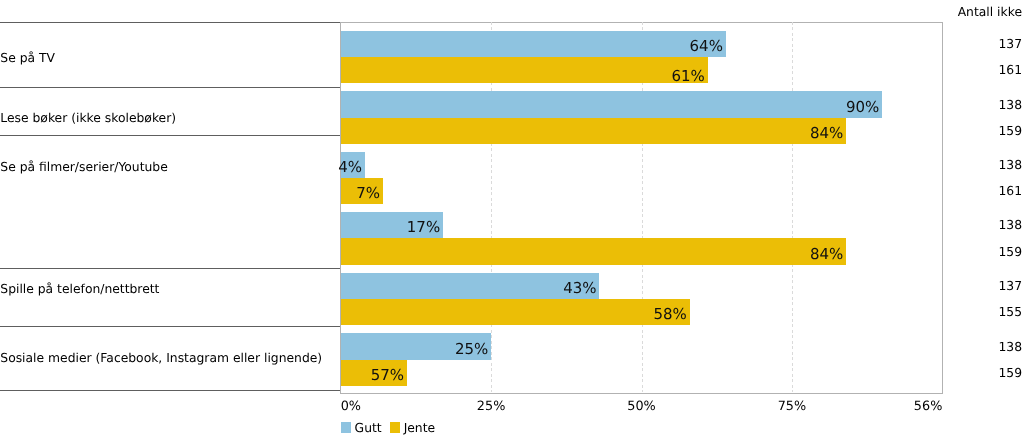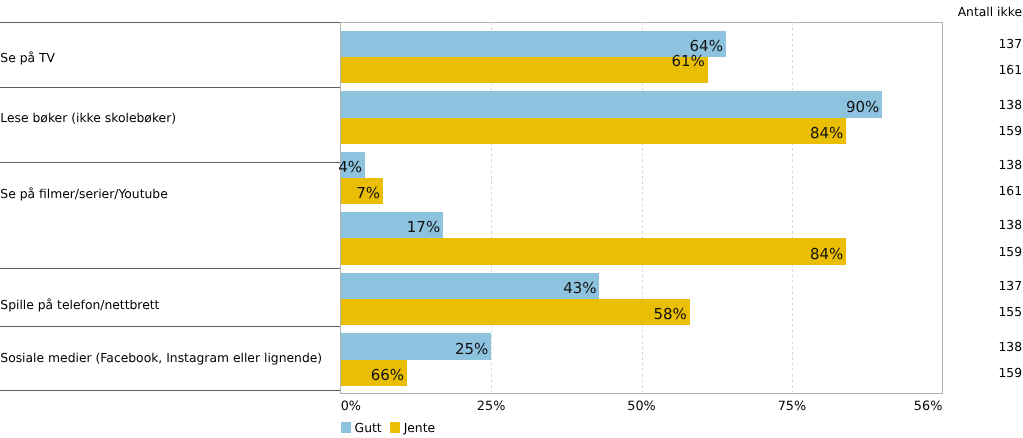--- a/index.html
+++ b/index.html
@@ -47,41 +47,41 @@
 
 <div id="root">
 
   <div id="cat-table">
     <div class="cat-row" style="top: 0px; height: 65px;">
       <div class="cat-label" style="top: 28.85px;">Se på TV</div>
     </div>
     <div class="cat-row" style="top: 65px; height: 60px;">
       <div class="cat-label" style="top: 24.475px;">Lese bøker (ikke skolebøker)</div>
     </div>
-    <div class="cat-row" style="top: 140px; height: 61px;">
+    <div class="cat-row" style="top: 113px; height: 61px;">
       <div class="cat-label" style="top: 25px;">Se på filmer/serier/Youtube</div>
     </div>
     <div class="cat-row" style="top: 246px; height: 61px;">
-      <div class="cat-label" style="top: 30px;">Spille på telefon/nettbrett</div>
+      <div class="cat-label" style="top: 14px;">Spille på telefon/nettbrett</div>
     </div>
     <div class="cat-row last" style="top: 304px; height: 65px;">
       <div class="cat-label" style="top: 24.55px;">Sosiale medier (Facebook, Instagram eller lignende)</div>
     </div>
   </div>
 
   <div id="plot"></div>
   <div id="plot-inner">
       <div class="gridline" style="left: 150.1px;"></div>
       <div class="gridline" style="left: 300.5px;"></div>
       <div class="gridline" style="left: 450.9px;"></div>
 
       <div class="bar gutt" style="left: -0.3px; top: 8.8px; height: 25.85px; width: 385.024px;"></div>
       <div class="bar-label" style="top: 16.825px; left: 381.924px;">64%</div>
       <div class="bar jente" style="left: -0.3px; top: 34.65px; height: 26.25px; width: 366.976px;"></div>
-      <div class="bar-label" style="top: 32px; left: 363.876px;">61%</div>
+      <div class="bar-label" style="top: 47px; left: 363.876px;">61%</div>
 
       <div class="bar gutt" style="left: -0.3px; top: 69.3px; height: 26.3px; width: 541.44px;"></div>
       <div class="bar-label" style="top: 77.55px; left: 538.34px;">90%</div>
       <div class="bar jente" style="left: -0.3px; top: 95.6px; height: 26.05px; width: 505.344px;"></div>
       <div class="bar-label" style="top: 103.725px; left: 502.244px;">84%</div>
 
       <div class="bar gutt" style="left: -0.3px; top: 130.1px; height: 25.8px; width: 24.064px;"></div>
       <div class="bar-label" style="top: 138.1px; left: 20.964px;">4%</div>
       <div class="bar jente" style="left: -0.3px; top: 155.9px; height: 26px; width: 42.112px;"></div>
       <div class="bar-label" style="top: 164px; left: 39.012px;">7%</div>
@@ -92,21 +92,21 @@
       <div class="bar-label" style="top: 224.65px; left: 502.244px;">84%</div>
 
       <div class="bar gutt" style="left: -0.3px; top: 251px; height: 26px; width: 258.688px;"></div>
       <div class="bar-label" style="top: 259.1px; left: 255.588px;">43%</div>
       <div class="bar jente" style="left: -0.3px; top: 277px; height: 26.2px; width: 348.928px;"></div>
       <div class="bar-label" style="top: 285.2px; left: 345.828px;">58%</div>
 
       <div class="bar gutt" style="left: -0.3px; top: 311.4px; height: 26.2px; width: 150.4px;"></div>
       <div class="bar-label" style="top: 319.6px; left: 147.3px;">25%</div>
       <div class="bar jente" style="left: -0.3px; top: 337.6px; height: 26.1px; width: 66.176px;"></div>
-      <div class="bar-label" style="top: 345.75px; left: 63.076px;">66%</div>
+      <div class="bar-label" style="top: 345.75px; left: 63.076px;">57%</div>
     </div>
 
   <div id="xaxis">
     <div class="xtick" style="left: 340.7px; transform: translateX(0px);">0%</div>
     <div class="xtick" style="left: 491.1px; transform: translateX(-50%);">25%</div>
     <div class="xtick" style="left: 641.5px; transform: translateX(-50%);">50%</div>
     <div class="xtick" style="left: 791.9px; transform: translateX(-50%);">75%</div>
     <div class="xtick" style="left: 942.3px; transform: translateX(-100%);">56%</div>
   </div>
 

